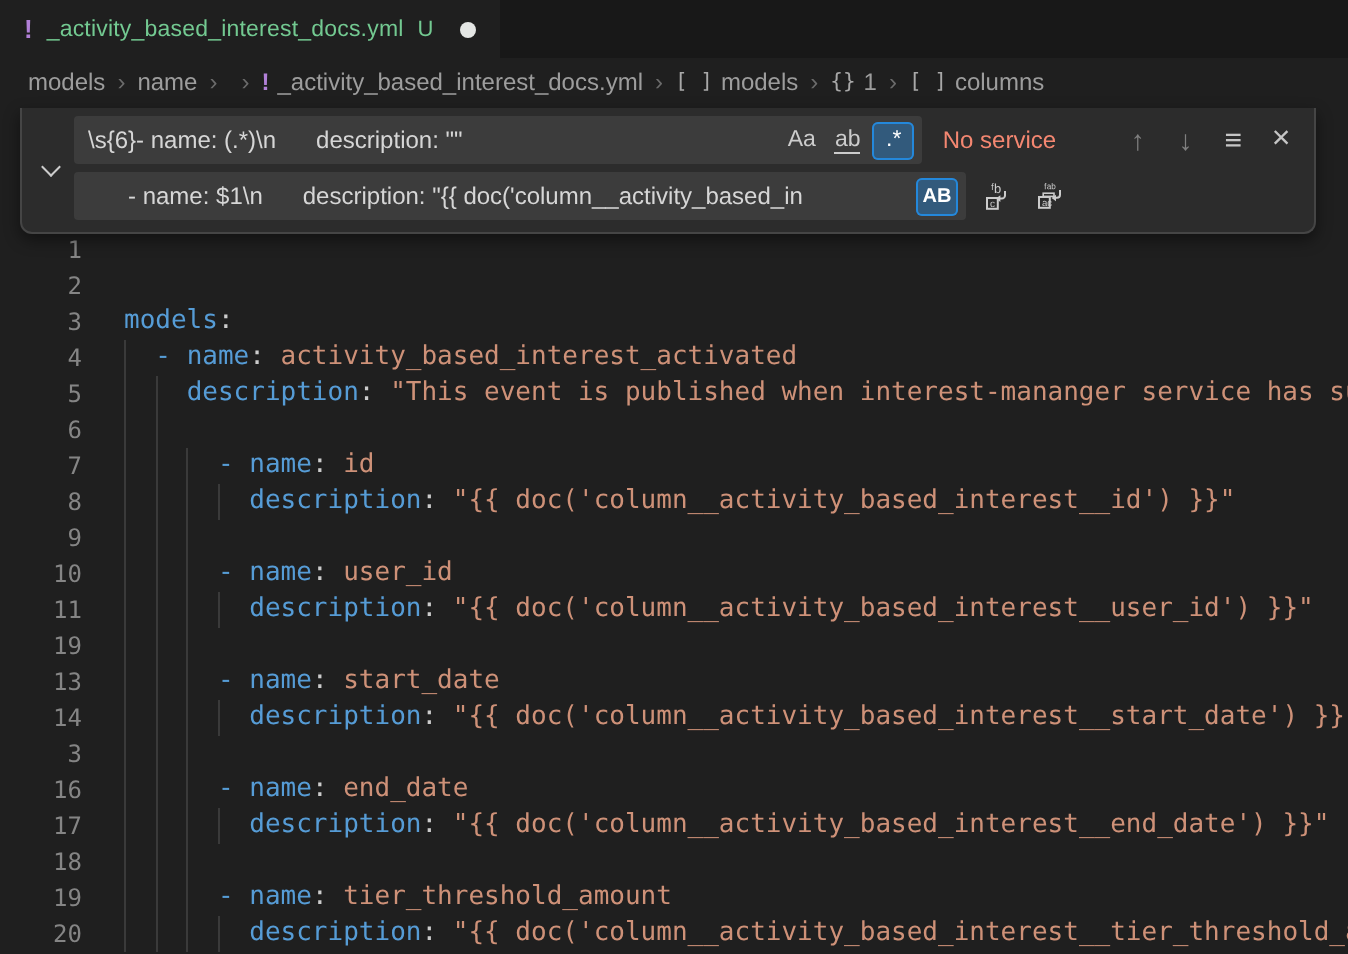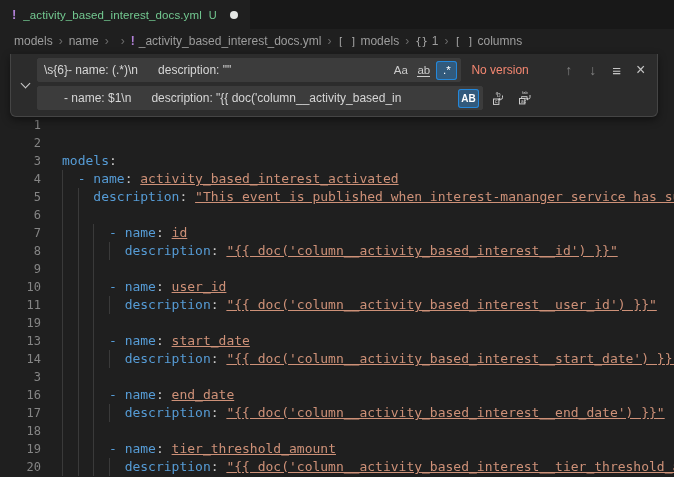--- a/index.html
+++ b/index.html
@@ -30,21 +30,21 @@
   
   .editor{position:absolute;top:52px;left:0;right:0;bottom:0;background:#1f1f1f;overflow:hidden;}
   .code-area{position:absolute;top:64px;left:0;width:674px;}
   .line{position:relative;height:18px;line-height:18px;width:674px;overflow:hidden;
     font-family:"DejaVu Sans Mono",monospace;font-size:13px;white-space:pre;color:#d4d4d4;}
   .ln{position:absolute;left:0;top:0;width:41px;text-align:right;color:#858585;font-size:12px;}
   .lc{position:absolute;left:62px;top:0;}
   .guide{position:absolute;top:0;bottom:0;width:1px;background:#3a3a3a;}
   .tk-key{color:var(--c-key);}  .tk-dash{color:var(--c-key);}
   .tk-punc{color:#cccccc;}      .tk-plain{color:#d4d4d4;}
-  .tk-str{color:var(--c-string);text-decoration:underline;} .tk-num{color:var(--c-number);}
+  .tk-str{color:var(--c-string);} .tk-num{color:var(--c-number);}
 
   
   .findw{position:absolute;top:54px;left:10px;width:648px;z-index:6;background:#2c2c2c;
     border:1px solid #454545;border-top:none;border-radius:0 0 6px 6px;
     box-shadow:0 3px 8px rgba(0,0,0,.45);padding:4px 6px 6px 26px;}
   .chev{position:absolute;left:11px;top:26px;width:7px;height:7px;
     border-right:1.6px solid #cccccc;border-bottom:1.6px solid #cccccc;transform:rotate(45deg);cursor:pointer;}
   .frow{display:flex;align-items:center;height:24px;}
   .frow + .frow{margin-top:4px;}
   .finput{width:446px;height:24px;background:#3c3c3c;border:1px solid #3c3c3c;border-radius:2px;
@@ -142,21 +142,21 @@
         <span class="toggle">
             <span>Aa</span>
           </span>
         <span class="toggle">
             <span class="uline">ab</span>
           </span>
         <span class="toggle active">
             <span>.*</span>
           </span>
       </div>
-      <span class="status">No version</span>
+      <span class="status">No service</span>
       <span class="spacer"></span>
       <span class="navbtn dim">
           <span>↑</span>
         </span>
       <span class="navbtn dim">
           <span>↓</span>
         </span>
       <span class="navbtn">
           <span style="font-size:15px;">≡</span>
         </span>

